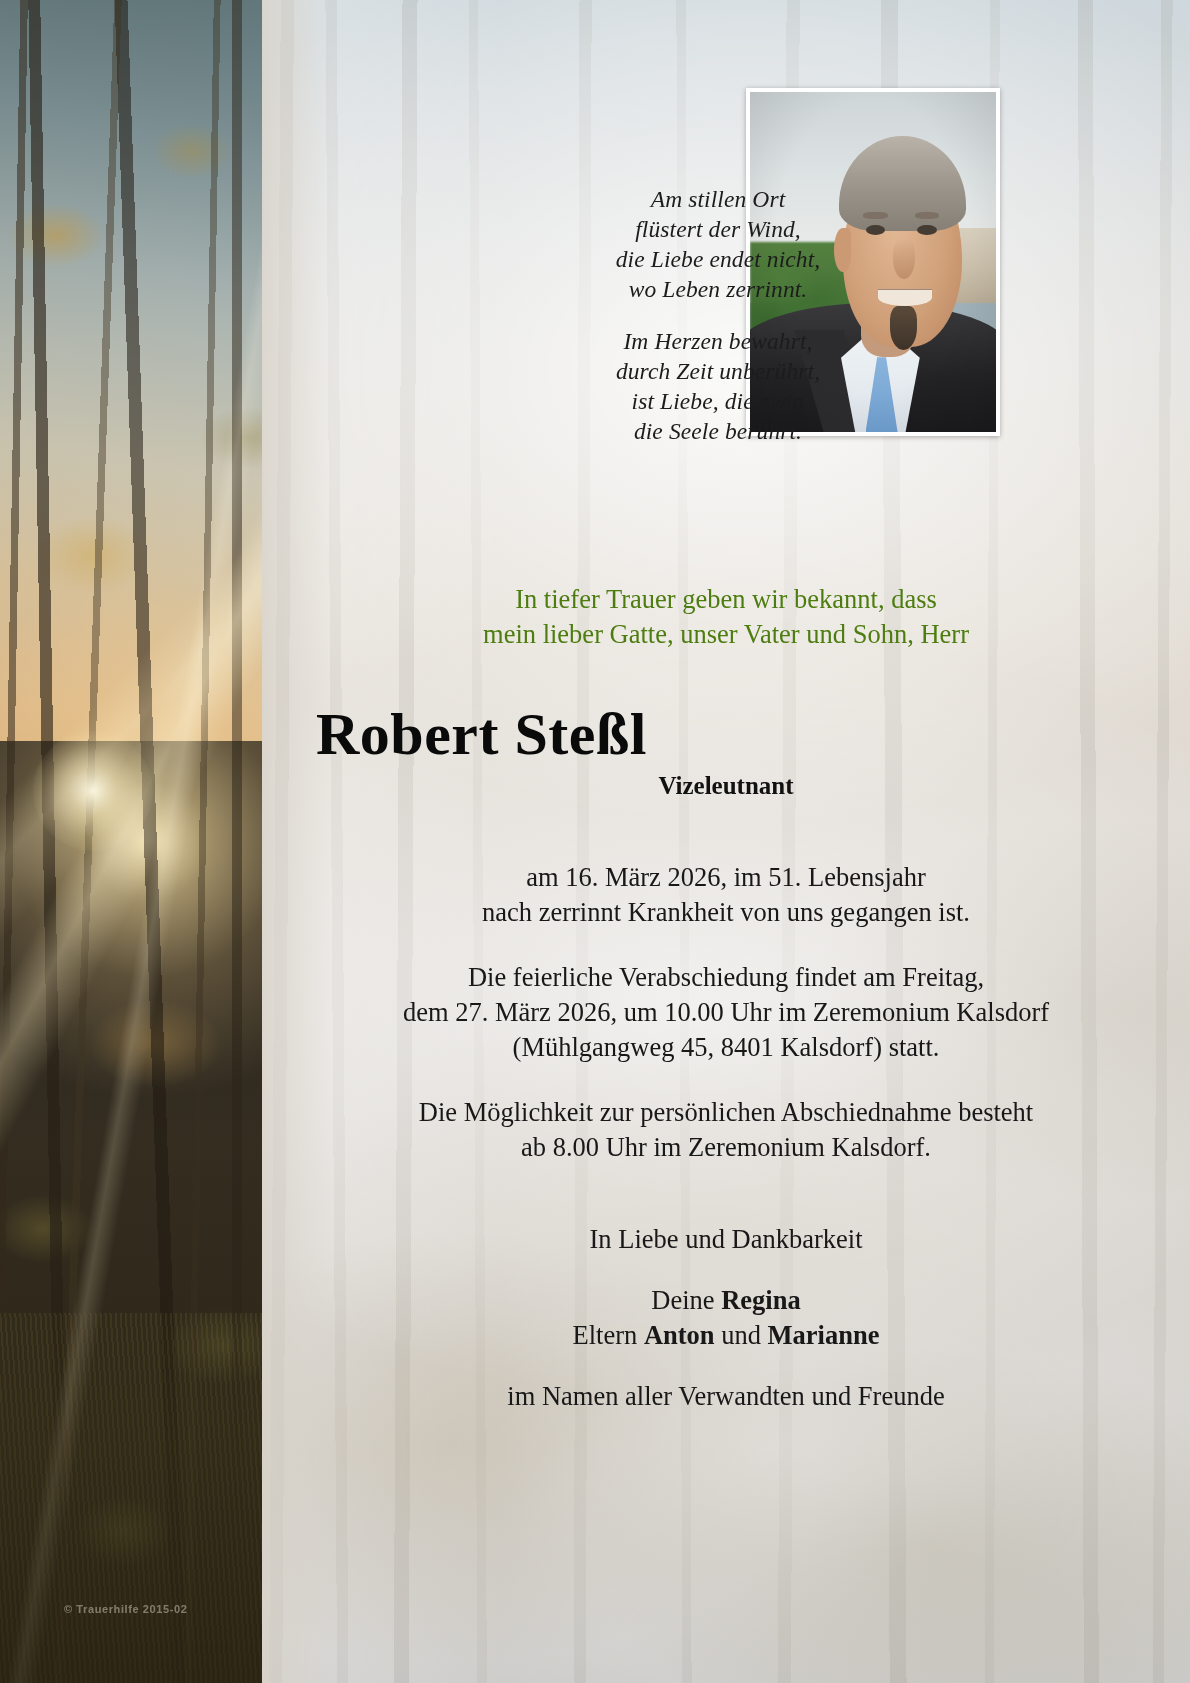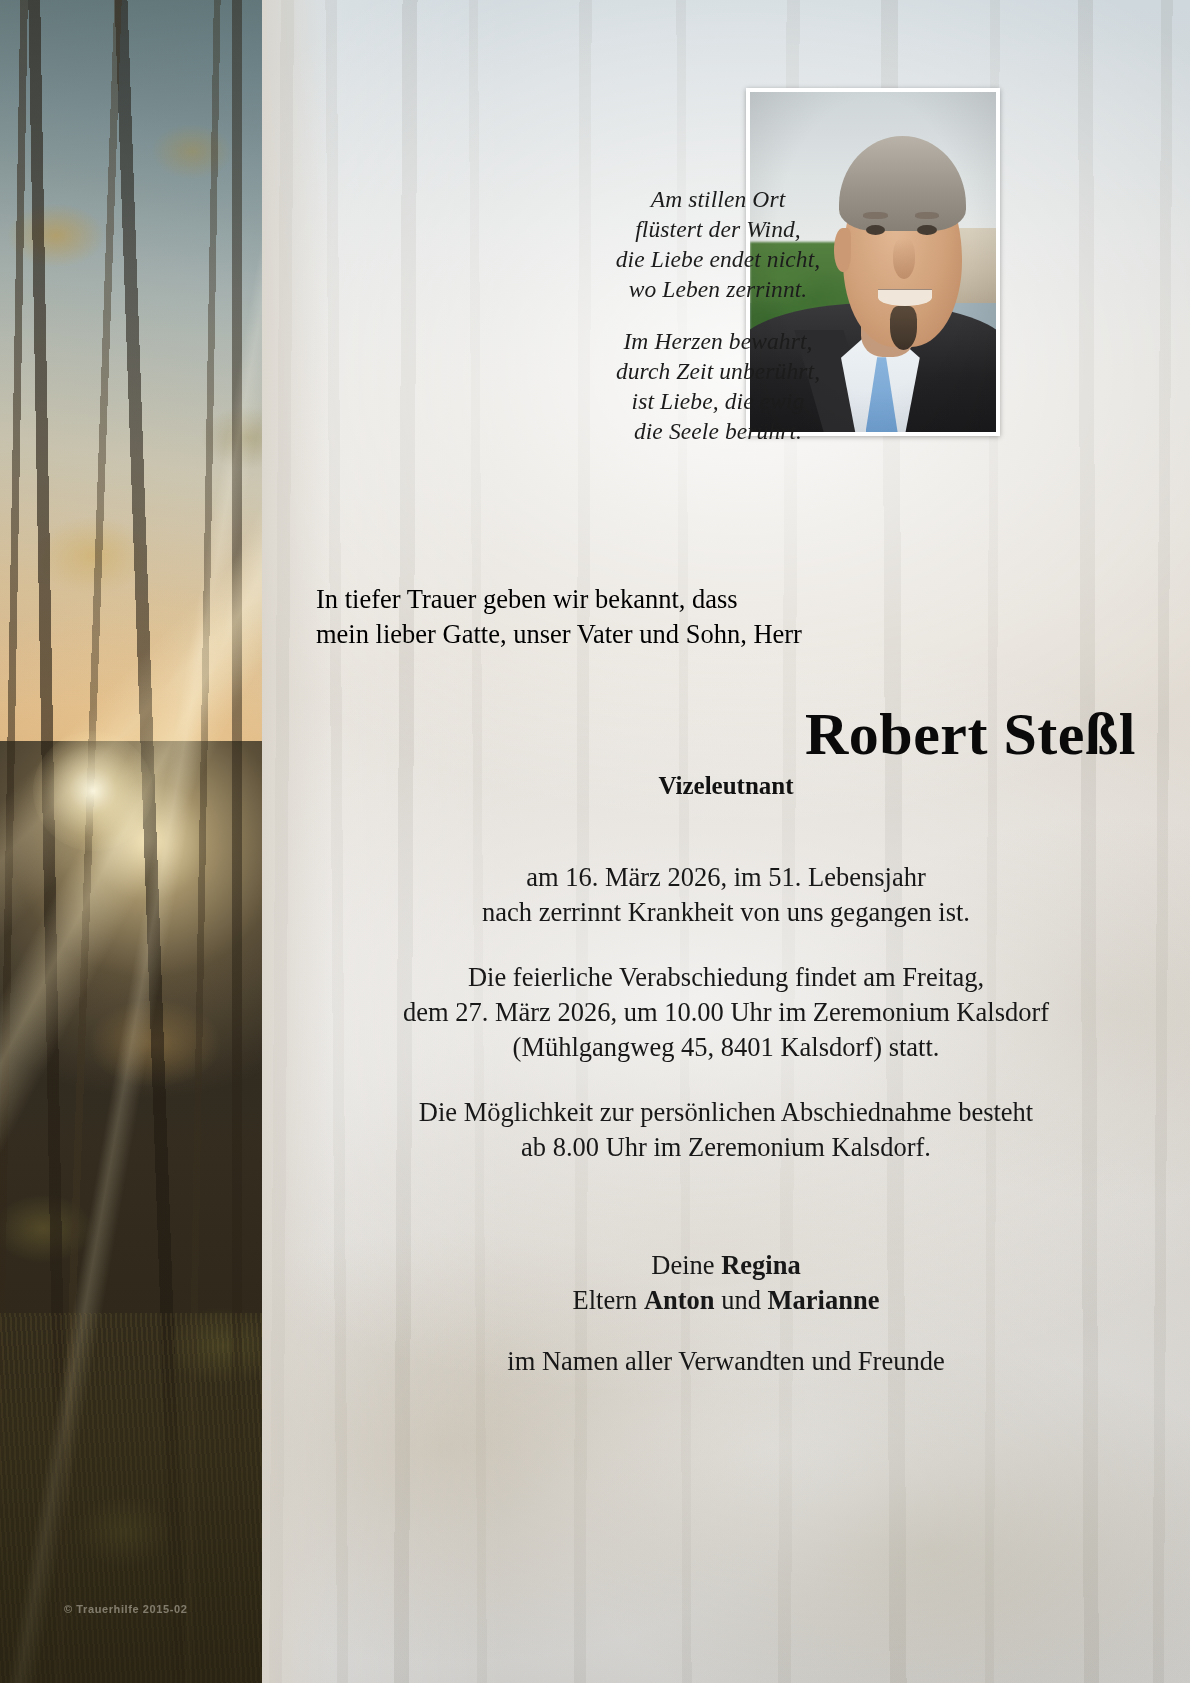--- a/index.html
+++ b/index.html
@@ -311,30 +311,31 @@
     color: #1c1c1c;
     letter-spacing: .1px;
   }
   .poem p { margin: 12px; }
   .poem p + p { margin-top: 22px; }
 
   .announce {
     position: absolute;
     left: 54px; top: 582px;
     width: 820px;
+    text-align: center;
     font-size: 26.5px;
     line-height: 35px;
-    color: #000000;
+    color: #4d7c0f;
   }
 
   .name {
     position: absolute;
     left: 54px; top: 700px;
     width: 820px;
-    text-align: right;
+    text-align: left;
     font-weight: bold;
     font-size: 60px;
     line-height: 68px;
     letter-spacing: .5px;
     color: #0a0a0a;
   }
   .rank {
     position: absolute;
     left: 54px; top: 770px;
     width: 820px;
@@ -454,20 +455,21 @@
         <span>dem 27. März 2026, um 10.00 Uhr im Zeremonium Kalsdorf</span><br>
         <span>(Mühlgangweg 45, 8401 Kalsdorf) statt.</span>
       </p>
       <p>
         <span>Die Möglichkeit zur persönlichen Abschiednahme besteht</span><br>
         <span>ab 8.00 Uhr im Zeremonium Kalsdorf.</span>
       </p>
     </div>
 
     <div class="closing">
+      <div>In Liebe und Dankbarkeit</div>
       <div class="grp">
         <div><span>Deine </span><b>Regina</b></div>
         <div><span>Eltern </span><b>Anton</b><span> und </span><b>Marianne</b></div>
       </div>
       <div class="tail">im Namen aller Verwandten und Freunde</div>
     </div>
 
   </div>
 </div>
 

